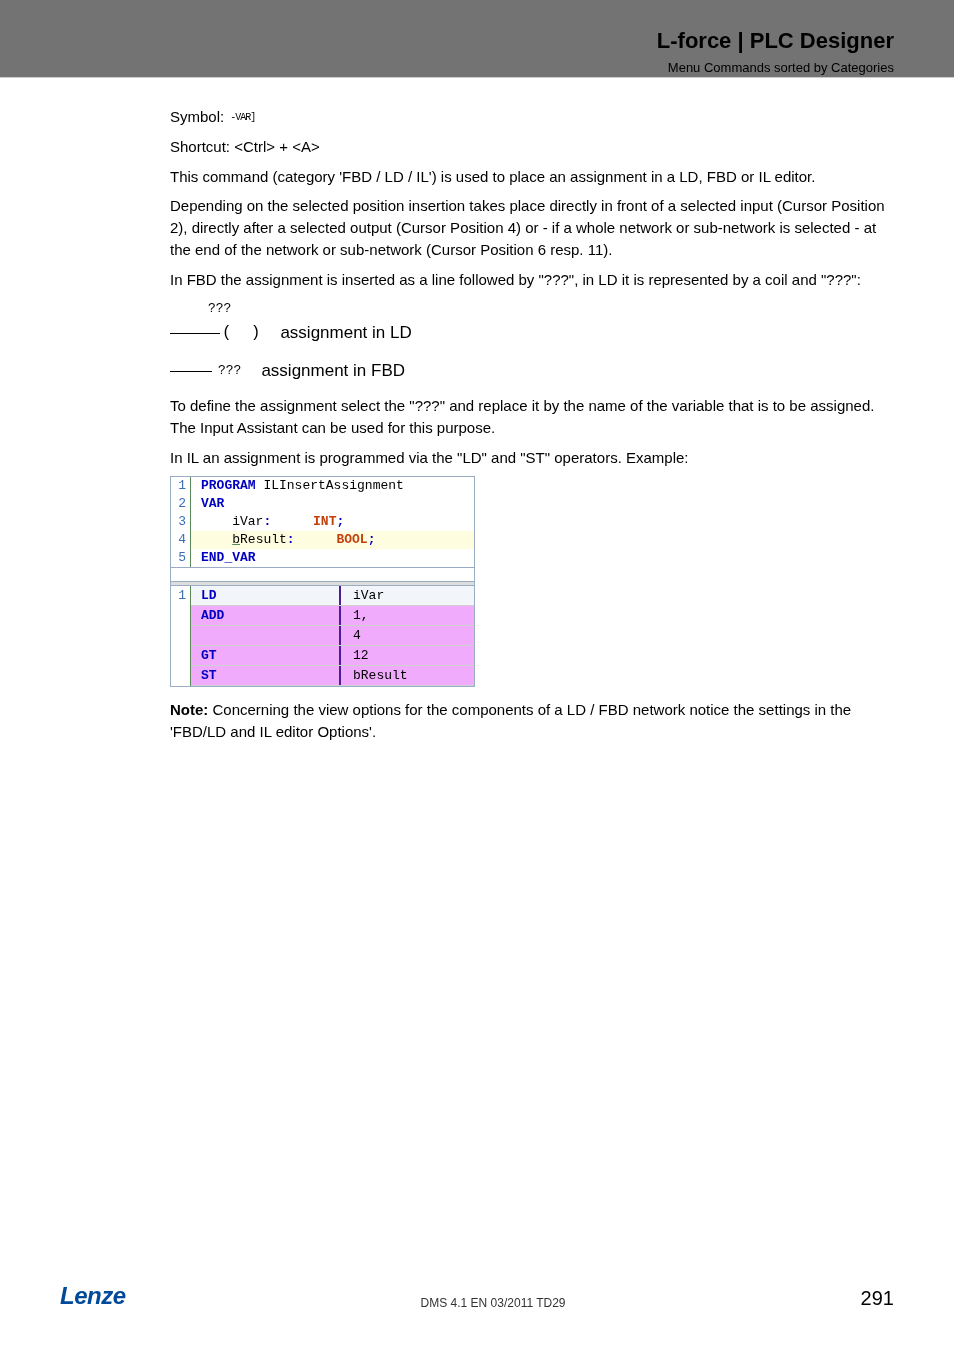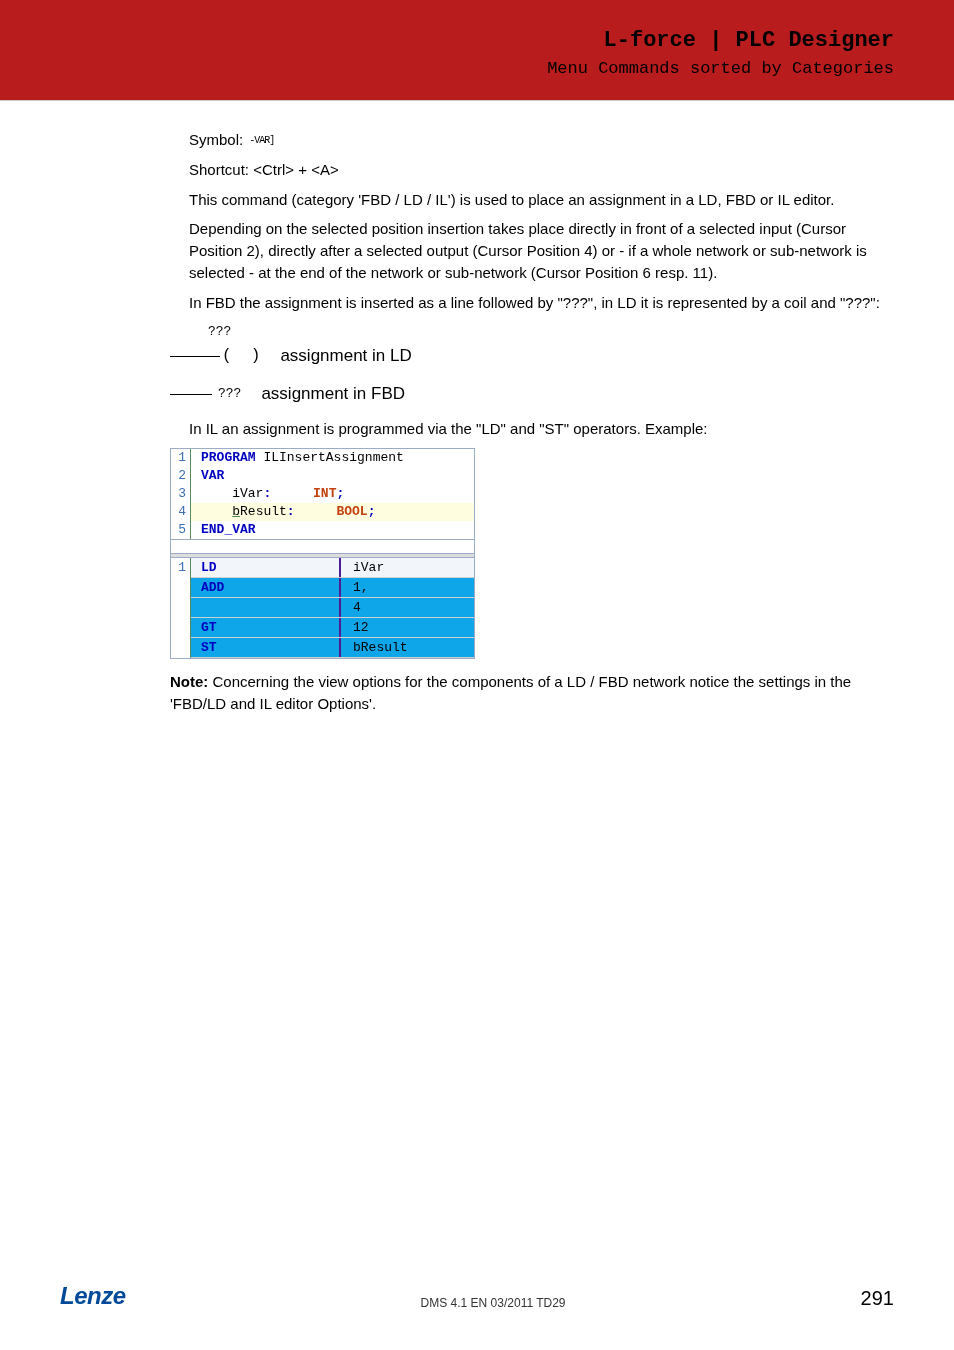--- a/index.html
+++ b/index.html
@@ -5,32 +5,31 @@
   * { box-sizing: border-box; margin: 0; padding: 0; }
   body {
     width: 954px;
     height: 1350px;
     background: #fff;
     font-family: "Segoe UI", "Myriad Pro", Arial, sans-serif;
     color: #000;
     position: relative;
   }
   .header-band {
-    background: #b91c1c;
-    padding: 28px 60px 22px 60px;
+    background: #737373;
+    padding: 28px 60px 2px 60px;
     border-bottom: 1px solid #ccc;
-    font-family: Liberation Mono, monospace;
   }
   .header-title {
     font-size: 22px;
     font-weight: bold;
     text-align: right;
   }
   .header-sub {
-    font-size: 17px;
+    font-size: 13px;
     text-align: right;
     margin-top: 6px;
   }
   .content {
     padding: 20px 60px 0 60px;
   }
   .section-row {
     display: flex;
     margin-top: 12px;
   }
@@ -42,21 +41,21 @@
   }
   .section-title {
     font-weight: bold;
     font-size: 15px;
   }
   .body-block {
     margin-left: 110px;
     font-size: 15px;
     line-height: 1.45;
   }
-  .body-block p { margin-top: 8px; margin-left: 19px; }
+  .body-block p { margin-top: 8px; }
   .symbol-line { margin-top: 6px; }
   .inline-icon {
     display: inline-block;
     vertical-align: middle;
     margin-left: 2px;
   }
   .ld-diagram {
     margin-top: 10px;
     margin-bottom: 10px;
   }
@@ -158,21 +157,21 @@
     padding-right: 4px;
     color: #3b6fb5;
     border-right: 1.5px solid #5a8a5a;
     background: #fff;
     flex-shrink: 0;
   }
   .il-body {
     display: flex;
     flex: 1;
     border-bottom: 1px solid #d0d0d0;
-    background: #0ea5e9;
+    background: #f0abfc;
     padding-left: 10px;
   }
   .il-body.first { background: #f2f6fb; }
   .il-op {
     width: 140px;
     color: #0000c0;
     font-weight: bold;
     border-right: 2px solid #4c1d95;
   }
   .il-arg { padding-left: 12px; flex:1; }
@@ -232,20 +231,21 @@
         <span class="ld-coil">(&nbsp;&nbsp;)</span>
         <span class="ld-label">assignment in LD</span>
       </div>
       <div class="ld-row" style="margin-top:10px;">
         <span class="ld-line" style="width:42px;"></span>
         <span class="fbd-qqq">???</span>
         <span class="ld-label">assignment in FBD</span>
       </div>
     </div>
 
+    <p>To define the assignment select the "???" and replace it by the name of the variable that is to be assigned. The Input Assistant can be used for this purpose.</p>
     <p>In IL an assignment is programmed via the "LD" and "ST" operators. Example:</p>
 
     <div class="code-box">
       <div class="code-top" id="code-decl">
           <div class="code-line">
             <div class="code-gutter">1</div>
             <div class="code-text"><span class="kw-blue">PROGRAM</span> ILInsertAssignment</div>
           </div>
           <div class="code-line">
             <div class="code-gutter">2</div>

